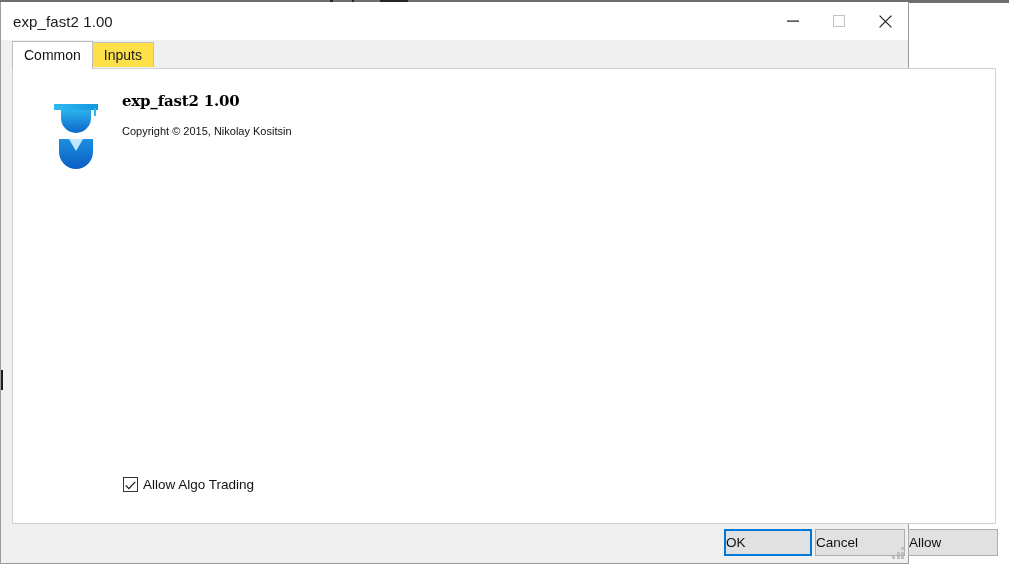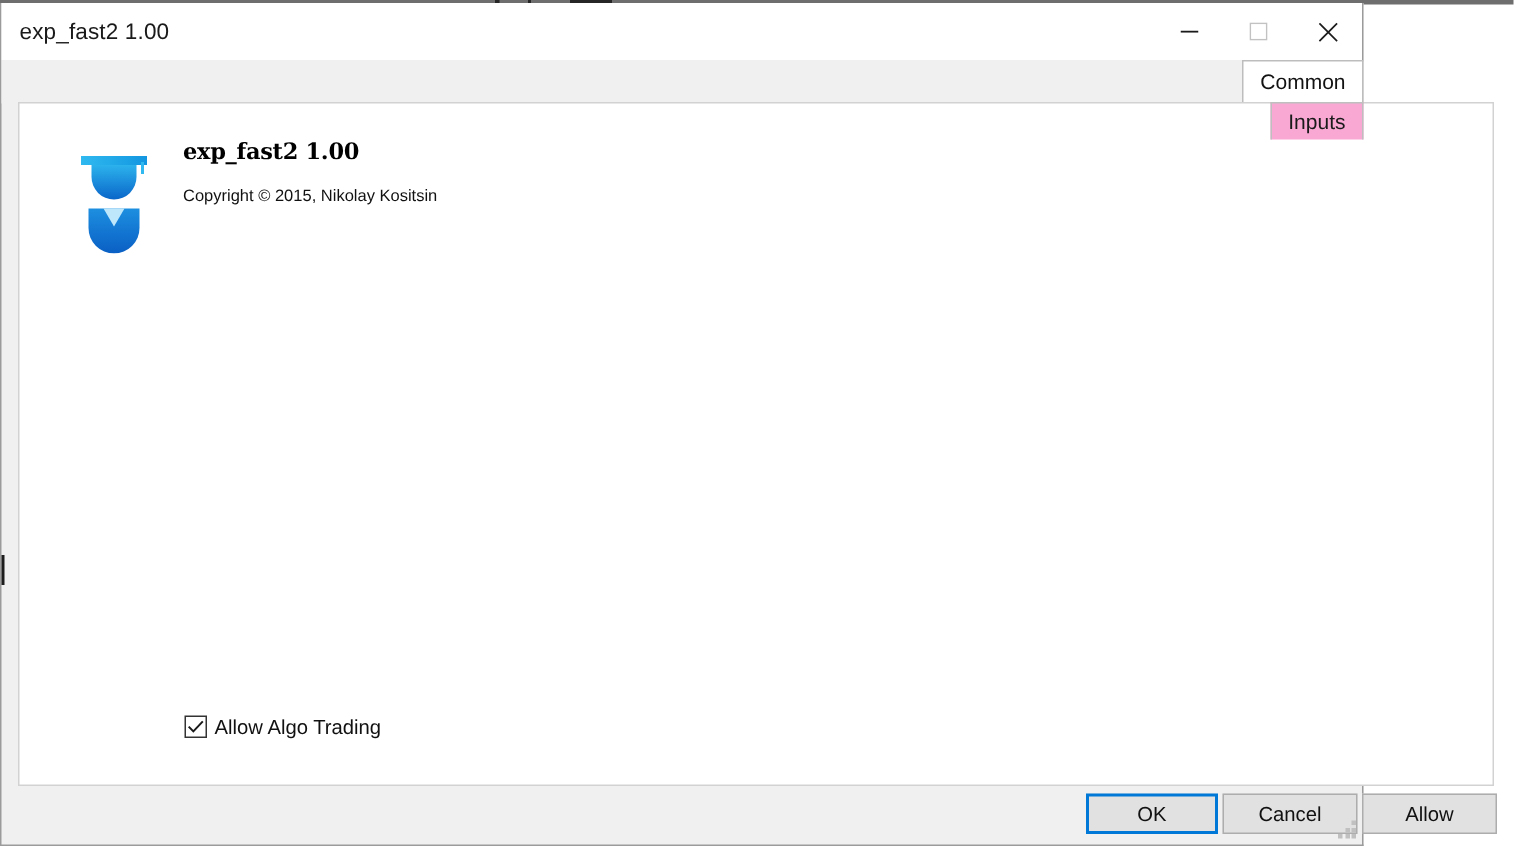--- a/index.html
+++ b/index.html
@@ -87,22 +87,21 @@
   .win-btn svg { display: block; }
 
   
   #tab-strip {
     position: relative;
     height: 29px;
     background: #f0f0f0;
     padding-left: 11px;
     box-sizing: border-box;
     display: flex;
-    align-items: flex-end;
-    flex-direction: column;
+    align-items: center;
   }
   .tab {
     height: 25px;
     line-height: 24px;
     padding: 0 11px;
     font-size: 14px;
     color: #121212;
     box-sizing: border-box;
     border: 1px solid #bfbfbf;
     border-bottom: none;
@@ -111,21 +110,21 @@
     white-space: nowrap;
   }
   .tab.active {
     background: #ffffff;
     height: 28px;
     line-height: 27px;
     z-index: 3;
     border-color: #bdbdbd;
   }
   .tab.inactive {
-    background: #f9a8d4;
+    background: #fde047;
     z-index: 1;
     color: #1a1a1a;
   }
 
   
   #content-panel {
     position: absolute;
     left: 11px;
     top: 66px;
     width: 984px;
@@ -211,21 +210,21 @@
     height: 27px;
     background: #e1e1e1;
     border: 1px solid #adadad;
     box-sizing: border-box;
     font-family: "Liberation Sans", sans-serif;
     font-size: 13.5px;
     color: #111111;
     padding: 0;
     display: flex;
     align-items: center;
-    justify-content: center;
+    justify-content: flex-start;
   }
   .dlg-btn.default {
     border: 2px solid #0078d7;
     background: #e1e1e1;
   }
   #ok-button     { left: 723px; width: 88px; }
   #cancel-button { left: 814px; width: 90px; }
   #reset-button  { left: 907px; width: 90px; }
 
   

